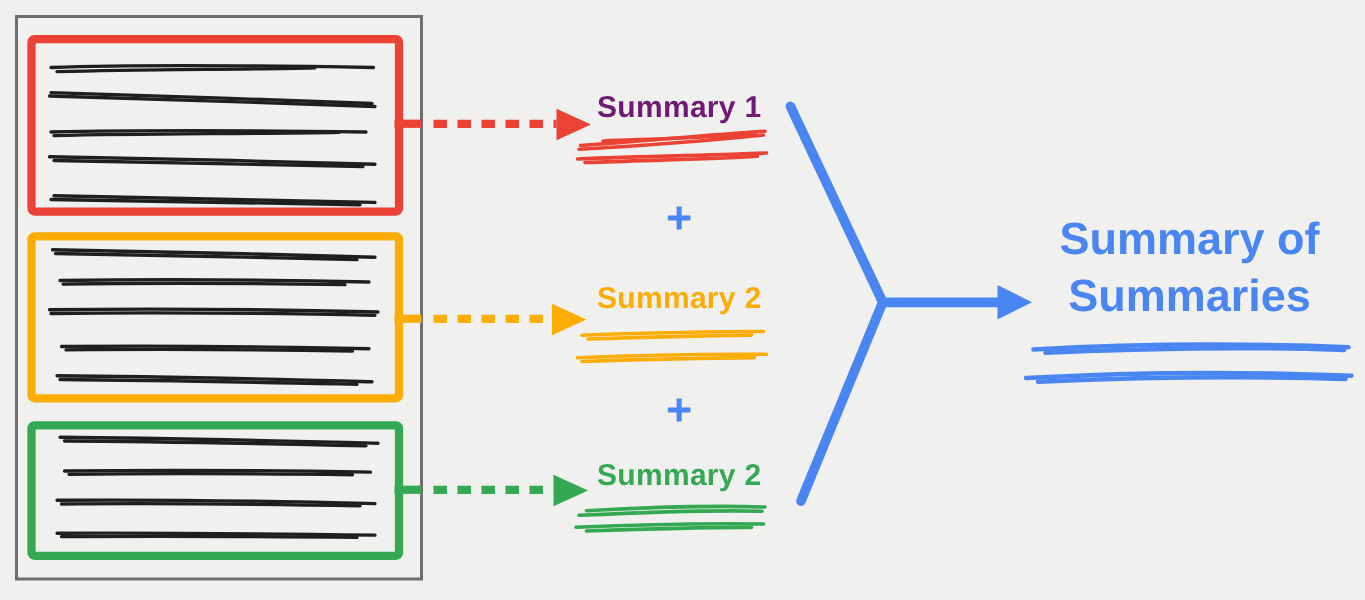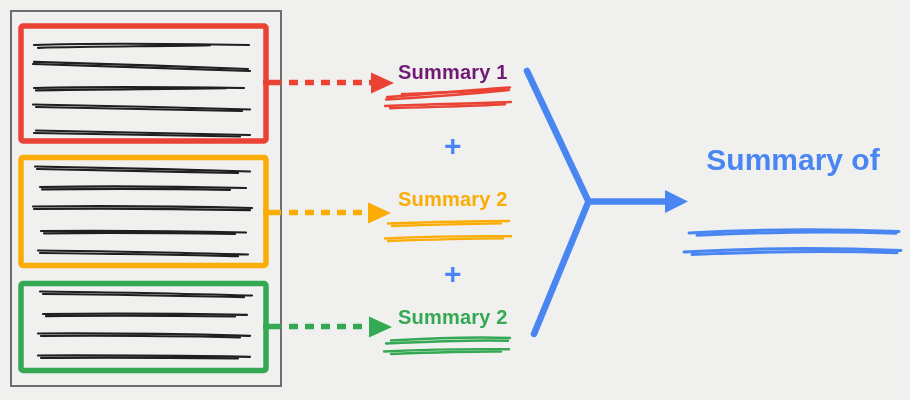--- a/index.html
+++ b/index.html
@@ -158,15 +158,16 @@
   <div id="plus1" class="plus" style="color: rgb(74, 134, 242);">+</div>
 
   <div id="s2" class="summary-label" style="color: rgb(251, 172, 5);">Summary 2</div>
 
   <div id="plus2" class="plus" style="color: rgb(74, 134, 242);">+</div>
 
   <div id="s3" class="summary-label" style="color: rgb(52, 168, 83);">Summary 2</div>
 
   <div class="result-label" style="color: rgb(74, 134, 242);">
     <div>Summary of</div>
+    <div>Summaries</div>
   </div>
 
 </div>
 
 </body></html>

